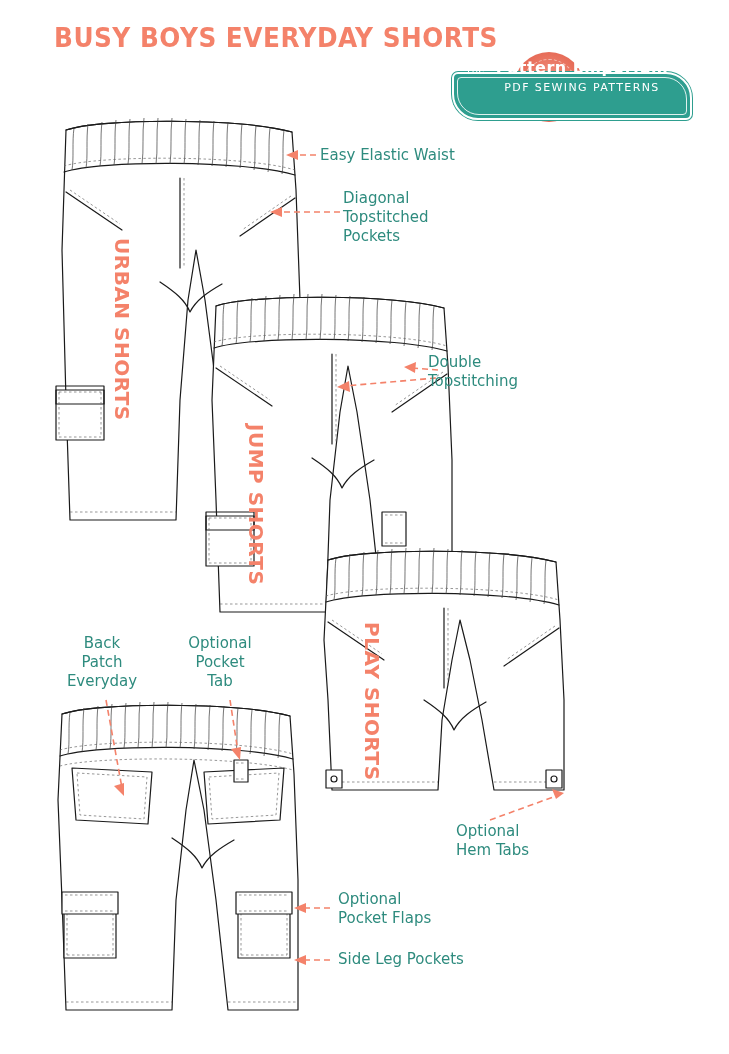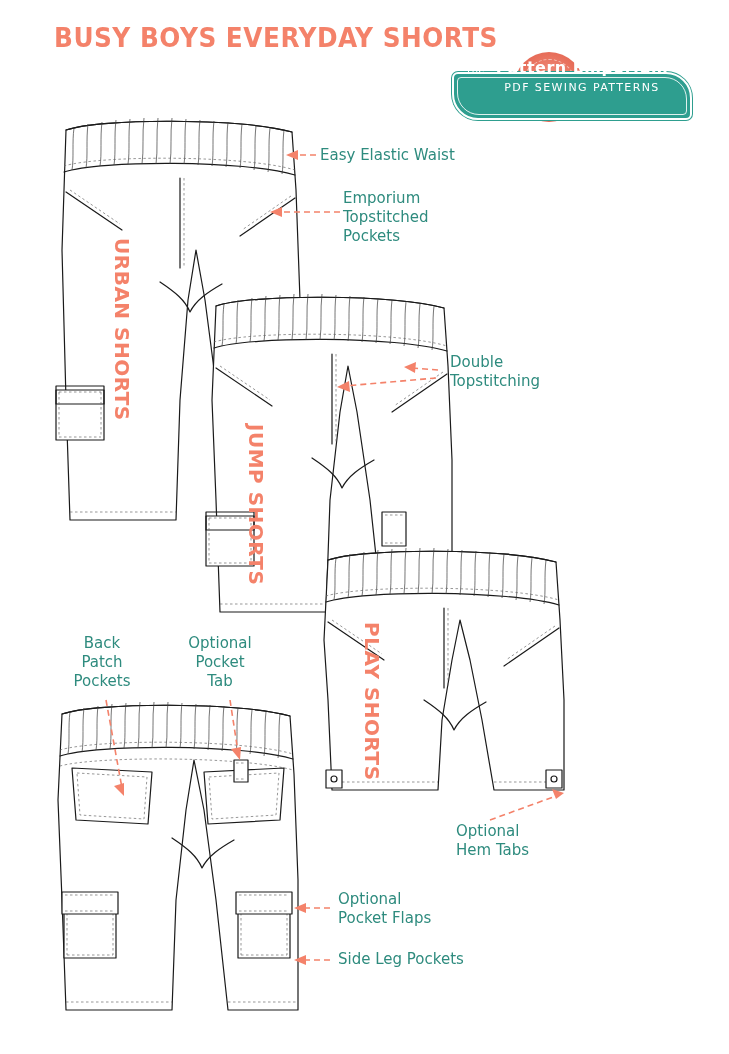--- a/index.html
+++ b/index.html
@@ -387,30 +387,30 @@
     </g>
 
     <g>
       <path class="arrow" d="M330,960 L302,960"></path>
       <path class="arrow-solid" d="M294,960 L306,955 L306,965 Z"></path>
     </g>
   </svg>
 
   <div class="callout" style="left:320px; top:146px;">Easy Elastic Waist</div>
 
-  <div class="callout" style="left:343px; top:189px;">Emporium
+  <div class="callout" style="left:343px; top:189px;">Diagonal
 Topstitched
 Pockets</div>
 
-  <div class="callout" style="left:450px; top:353px;">Double
+  <div class="callout" style="left:428px; top:353px;">Double
 Topstitching</div>
 
   <div class="callout center" style="left:50px; top:634px; width:104px;">Back
 Patch
-Pockets</div>
+Everyday</div>
 
   <div class="callout center" style="left:172px; top:634px; width:96px;">Optional
 Pocket
 Tab</div>
 
   <div class="callout" style="left:456px; top:822px;">Optional
 Hem Tabs</div>
 
   <div class="callout" style="left:338px; top:890px;">Optional
 Pocket Flaps</div>

